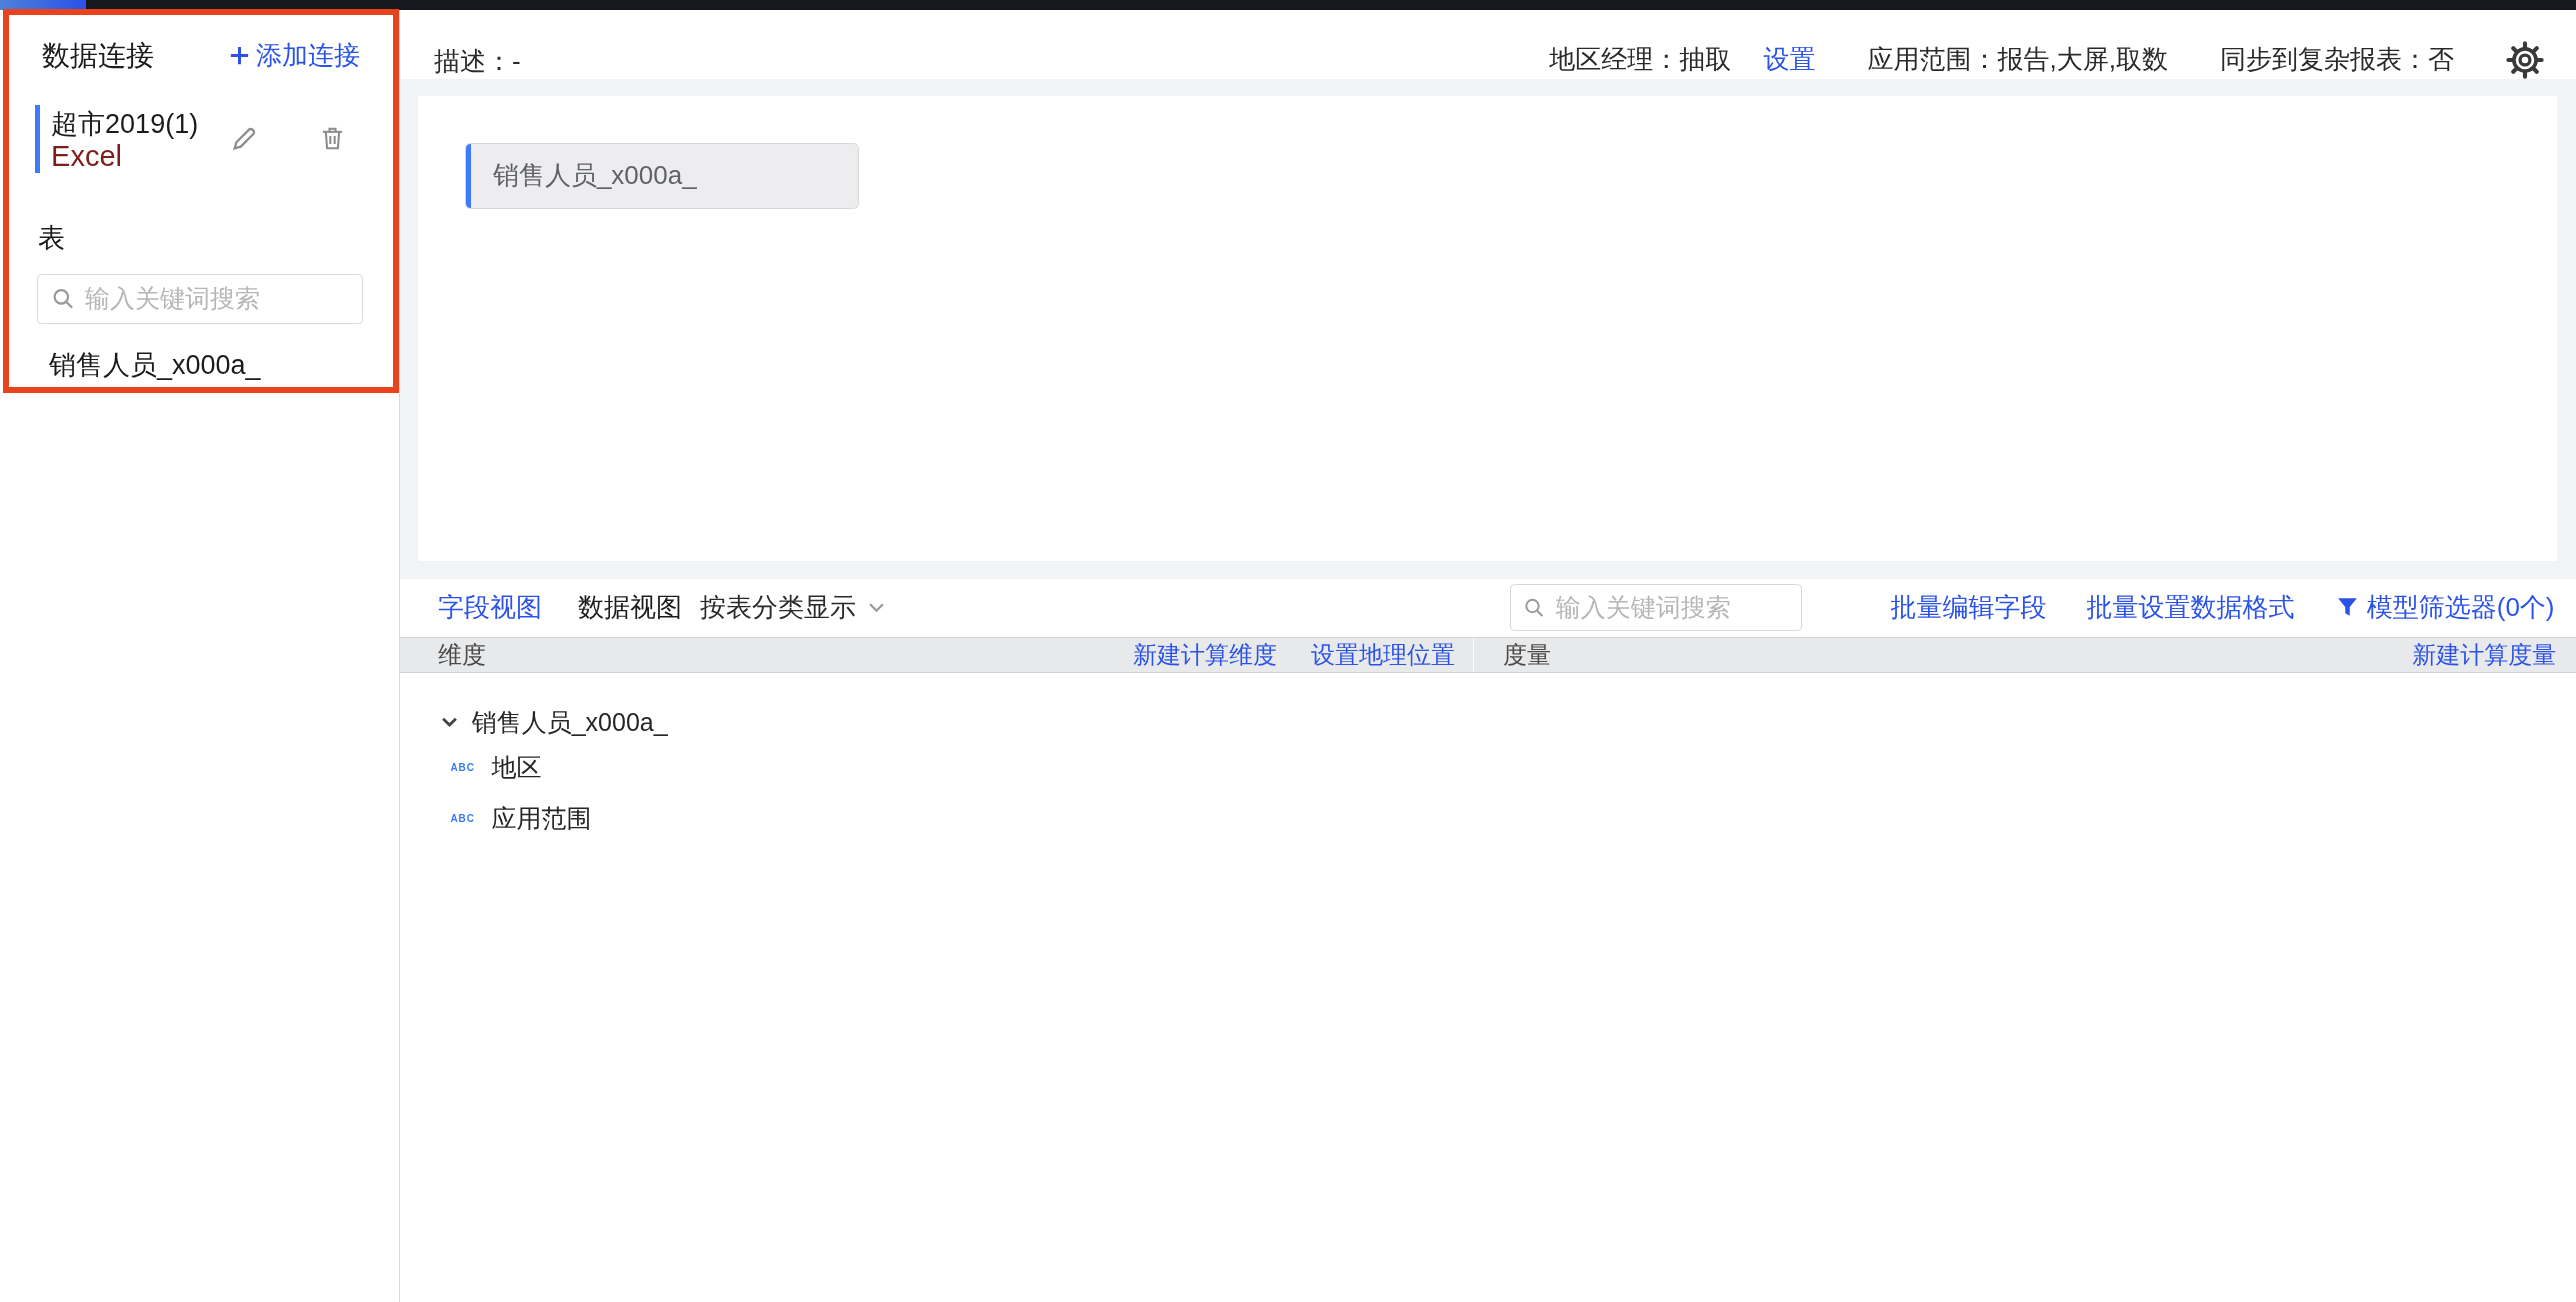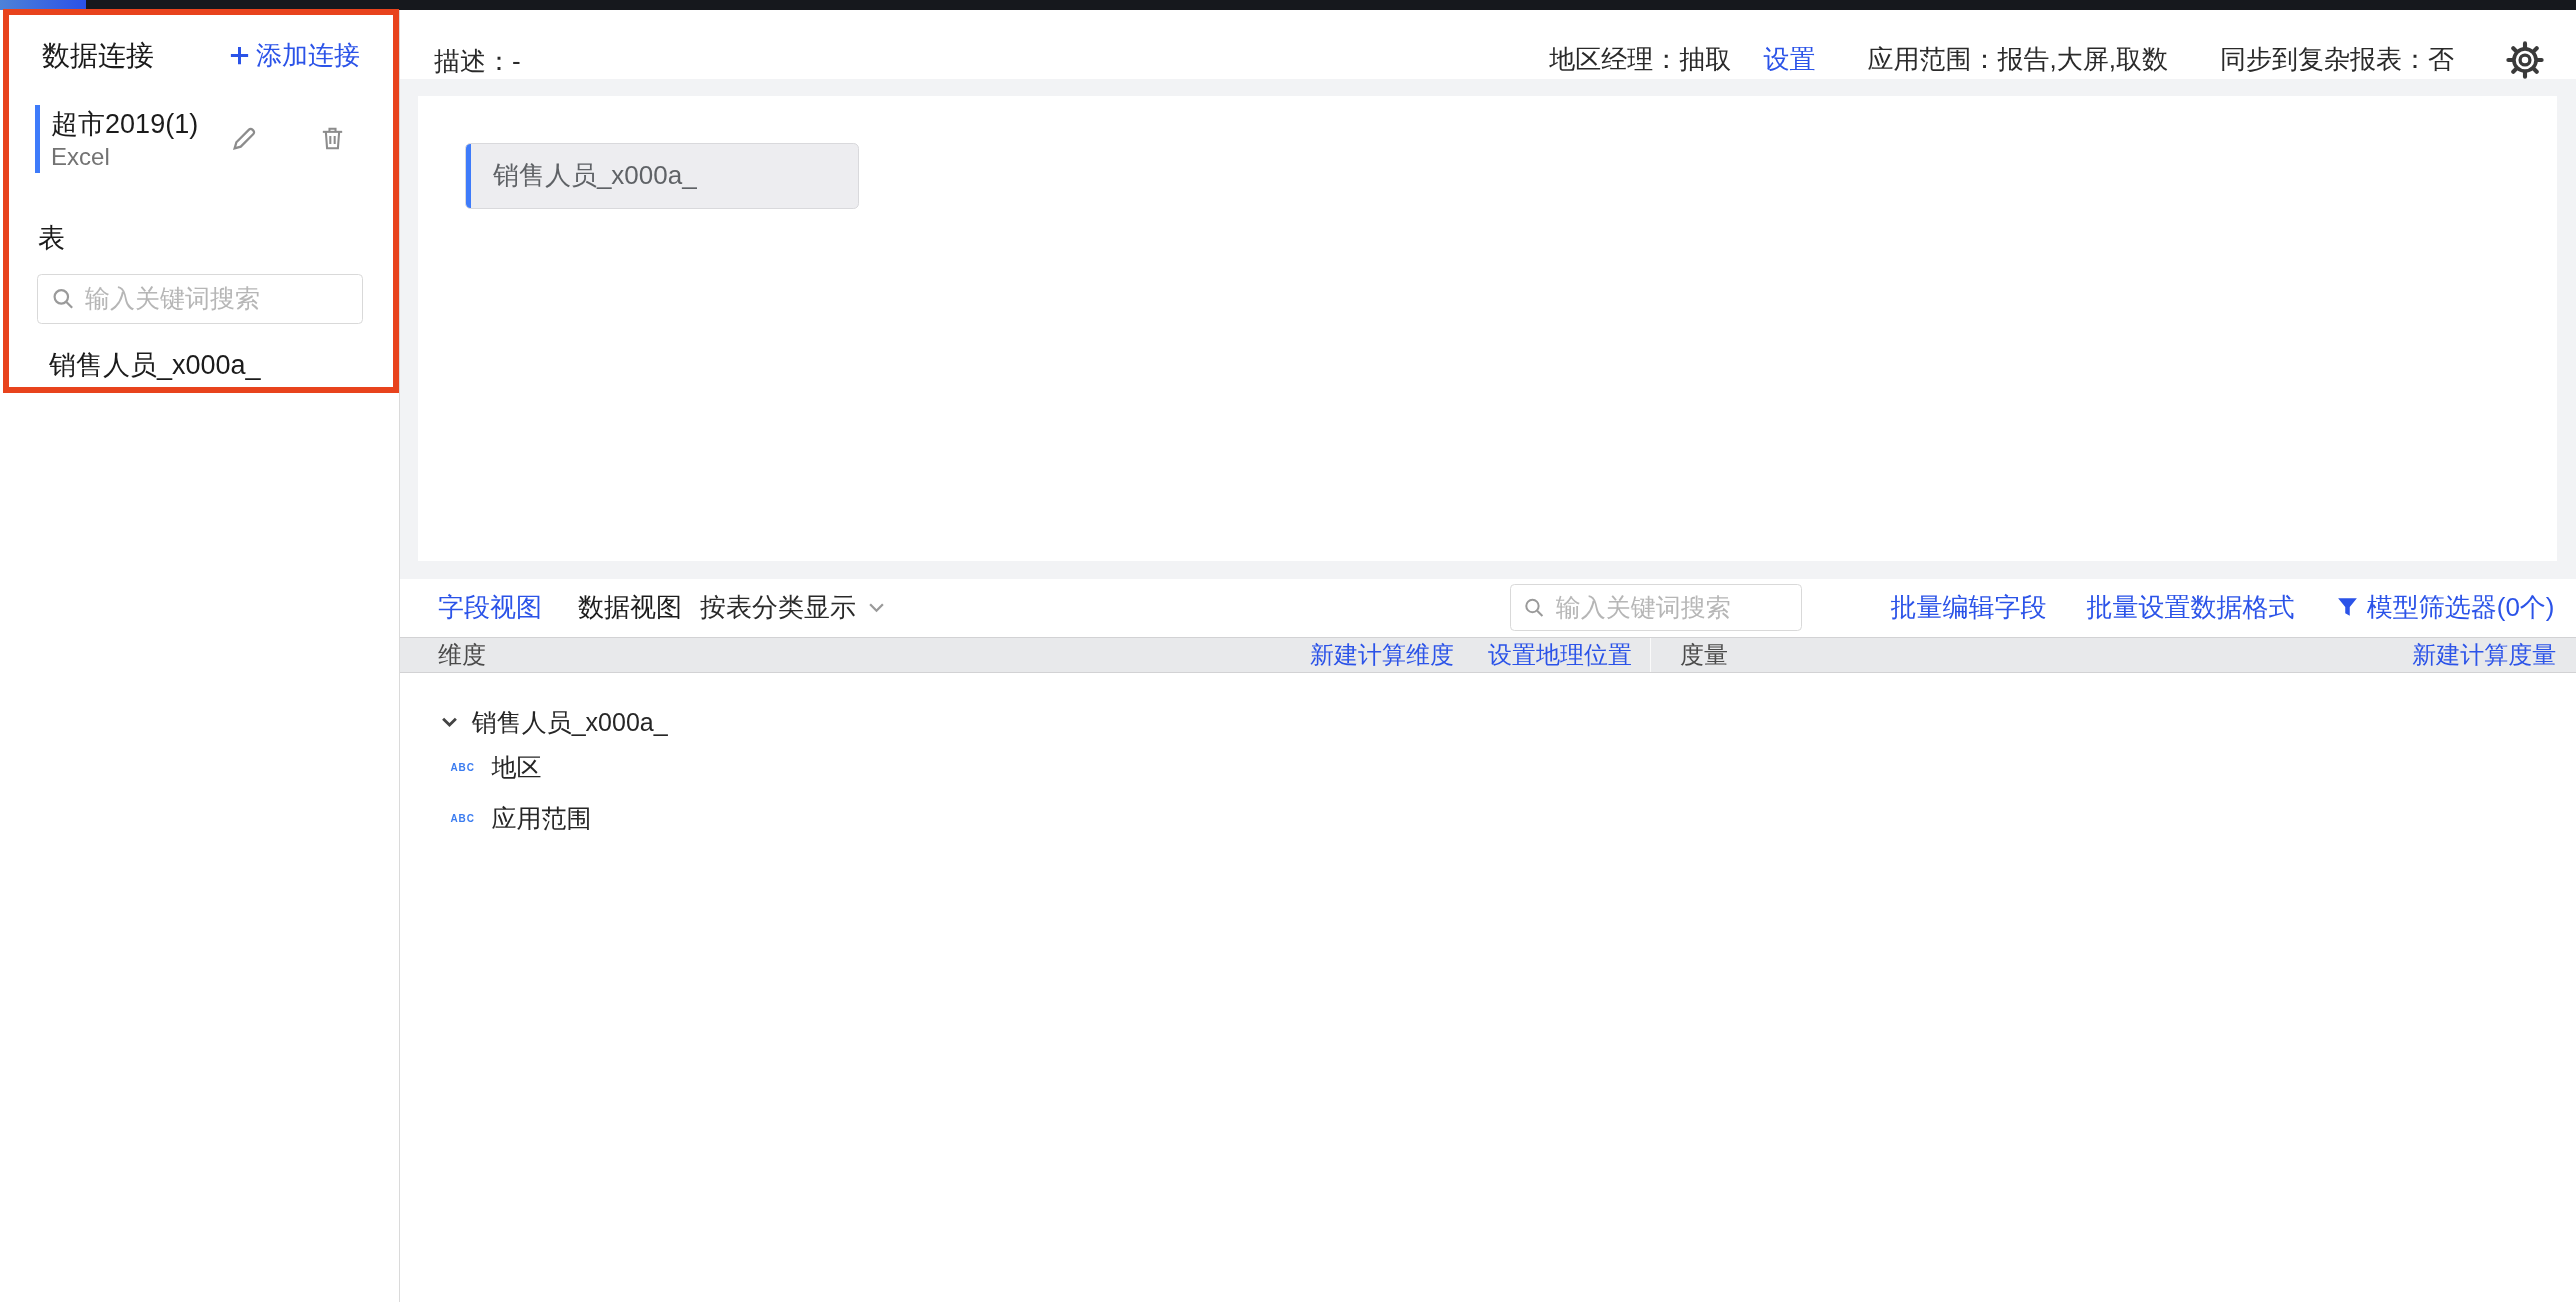--- a/index.html
+++ b/index.html
@@ -21,21 +21,21 @@
     border:6.3px solid #e8431d; pointer-events:none; z-index:5; }
   .side-head { display:flex; align-items:center; justify-content:space-between;
     padding:27px 39px 0 42px; }
   .side-title { font-size:28px; font-weight:500; color:#1b1b1b; }
   .add-link { display:flex; align-items:center; gap:5.4px; color:#2b53e8;
     font-size:26px; cursor:pointer; }
   .conn-item { display:flex; align-items:center; margin:30px 36px 0 35px; }
   .conn-bar { width:5.4px; height:68px; background:#3e7bfa; flex:none; }
   .conn-info { margin-left:10.7px; flex:1; }
   .conn-name { font-size:27px; color:#1b1b1b; line-height:36px; }
-  .conn-type { font-size:24px; color:#737373; line-height:29px; }
+  .conn-type { font-size:29px; color:#7f1d1d; line-height:29px; }
   .conn-actions { display:flex; align-items:center; gap:59px; margin-right:16px; }
   .icon-btn { cursor:pointer; display:inline-flex; }
   .table-label { font-size:27px; color:#1b1b1b; margin:47px 0 0 38px; }
   .search-box { margin:18px 0 0 37px; width:326px; height:50px; border:1.8px solid #d9d9d9;
     border-radius:4.5px; display:flex; align-items:center; padding:0 12.5px; background:#fff; }
   .search-box input { border:none; outline:none; font-size:25px; width:100%;
     margin-left:10.7px; color:#333; font-family:inherit; }
   .search-box input::placeholder { color:#b6b6b6; }
   .table-item { font-size:27px; color:#1b1b1b; margin:23px 0 0 49px; cursor:pointer; }
 
@@ -65,21 +65,21 @@
   .tab.active { color:#2b53e8; }
   .tab.inactive { color:#1c1c1c; margin-left:36px; }
   .group-select { display:flex; align-items:center; gap:9px; margin-left:18px;
     font-size:26px; color:#2a2a2a; cursor:pointer; }
   .tabs-right { margin-left:auto; display:flex; align-items:center; gap:40px; }
   .search-box.small { margin:0 49px 0 0; width:292px; height:47px; }
   .filter-link { display:flex; align-items:center; gap:7.2px; }
 
   .cols-header { height:36px; background:#e8e9eb; border-top:0.9px solid #d2d2d4;
     border-bottom:0.9px solid #d2d2d4; display:flex; flex:none; font-size:24px; color:#4a4a4a; }
-  .col-dim { width:1251px; flex:none; display:flex; align-items:center;
+  .col-dim { width:1074px; flex:none; display:flex; align-items:center;
     padding:0 18px 0 38px; border-right:1.8px solid #fafafa; }
   .col-mea { flex:1; display:flex; align-items:center; padding:0 19.7px 0 29px; }
   .col-links { margin-left:auto; display:flex; gap:34px; }
   .cols-header .blue-link { font-size:24px; }
 
   .fields-area { flex:1; padding:30px 0 0 38px; }
   .tree-group { display:flex; align-items:center; gap:10.7px; font-size:25px;
     color:#262626; height:39px; cursor:pointer; }
   .field-row { display:flex; align-items:center; height:51px; margin-left:12.5px;
     cursor:pointer; }

